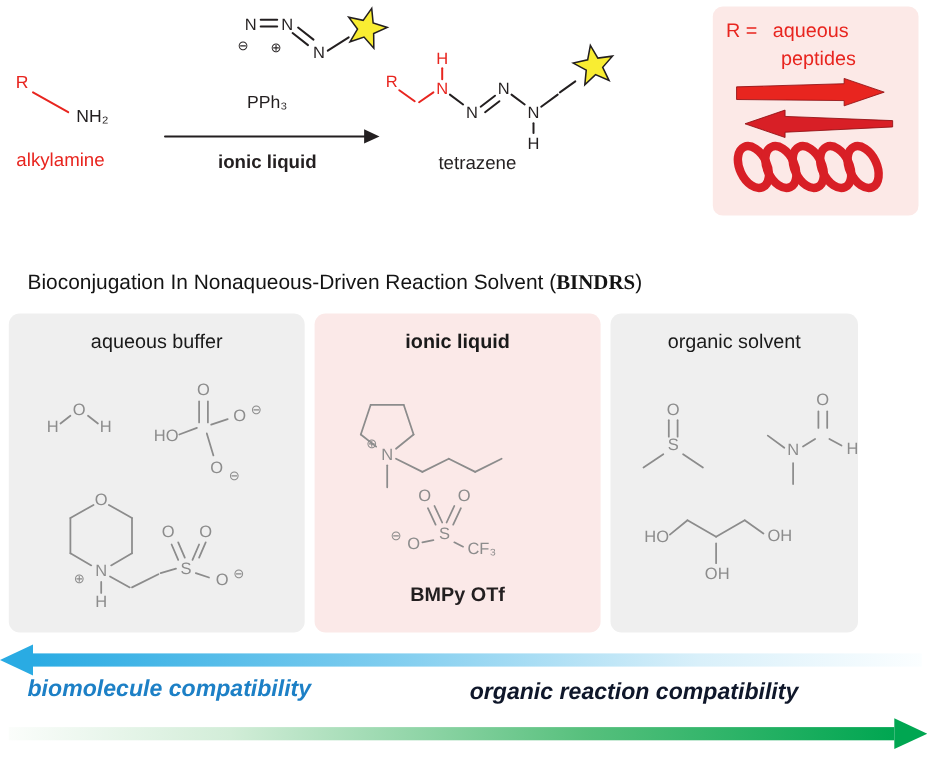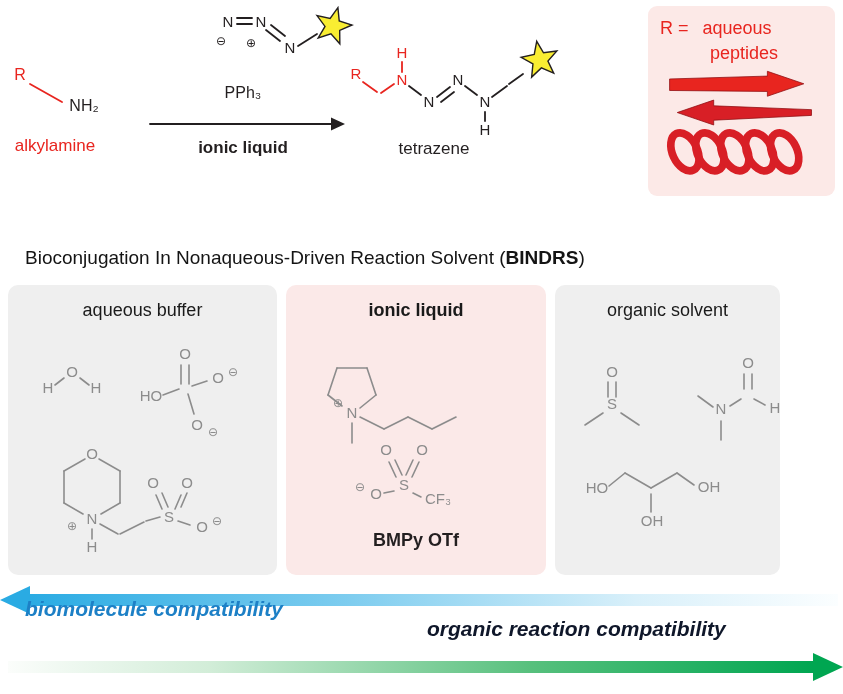--- a/index.html
+++ b/index.html
@@ -18,21 +18,21 @@
   .chg.gray { fill:#8c8c8c; }
   .bond { stroke:#231f20; stroke-width:1.8; stroke-linecap:round; fill:none; }
   .bond.redb  { stroke:#e8251f; }
   .bond.grayb { stroke:#8c8c8c; stroke-width:1.6; }
   .lbl { font-size:17px; text-anchor:middle; fill:#231f20; }
   .lbl.red { fill:#e8251f; }
   .boldtxt { font-weight:bold; }
   .star { fill:#f9ed32; stroke:#231f20; stroke-width:1.4; }
 
   .title { position:absolute; left:25px; top:247px; font-size:19px; color:#141414; white-space:nowrap; }
-  .title .bold { font-weight:bold; }
+  .title .bold { font-weight:bold;font-family:Liberation Serif, serif; }
 
   .legend-box {
     position:absolute; left:648px; top:6px; width:187px; height:190px;
     background:#fce9e7; border-radius:9px; padding:12px 8px 2px 12px;
   }
   .legend-line1 { display:flex; gap:14px; font-size:18px; color:#e8251f; }
   .legend-line2 { margin-left:50px; font-size:18px; color:#e8251f; margin-top:4px; }
 
   .panel { position:absolute; top:285px; height:290px; border-radius:10px; }
   .panel.gray { background:#efefef;padding-left:32px; }
@@ -261,21 +261,21 @@
         <text class="atom sm grayatom" x="154" y="207">OH</text>
       </g>
     </svg>
   </div>
 
   <div class="arrow-row" style="left:0; top:586px; width:838px; height:28px;">
     <div class="head-left"></div>
     <div class="arrow-body blue-body"></div>
   </div>
 
-  <div class="axis-label blue" style="left:25px; top:597px;">biomolecule compatibility</div>
+  <div class="axis-label blue" style="left:25px; top:615px;">biomolecule compatibility</div>
   <div class="axis-label green" style="left:427px; top:617px;">organic reaction compatibility</div>
 
   <div class="arrow-row" style="left:8px; top:653px; width:835px; height:28px;">
     <div class="arrow-body green-body"></div>
     <div class="head-right"></div>
   </div>
 
 </div>
 
 </body></html>

